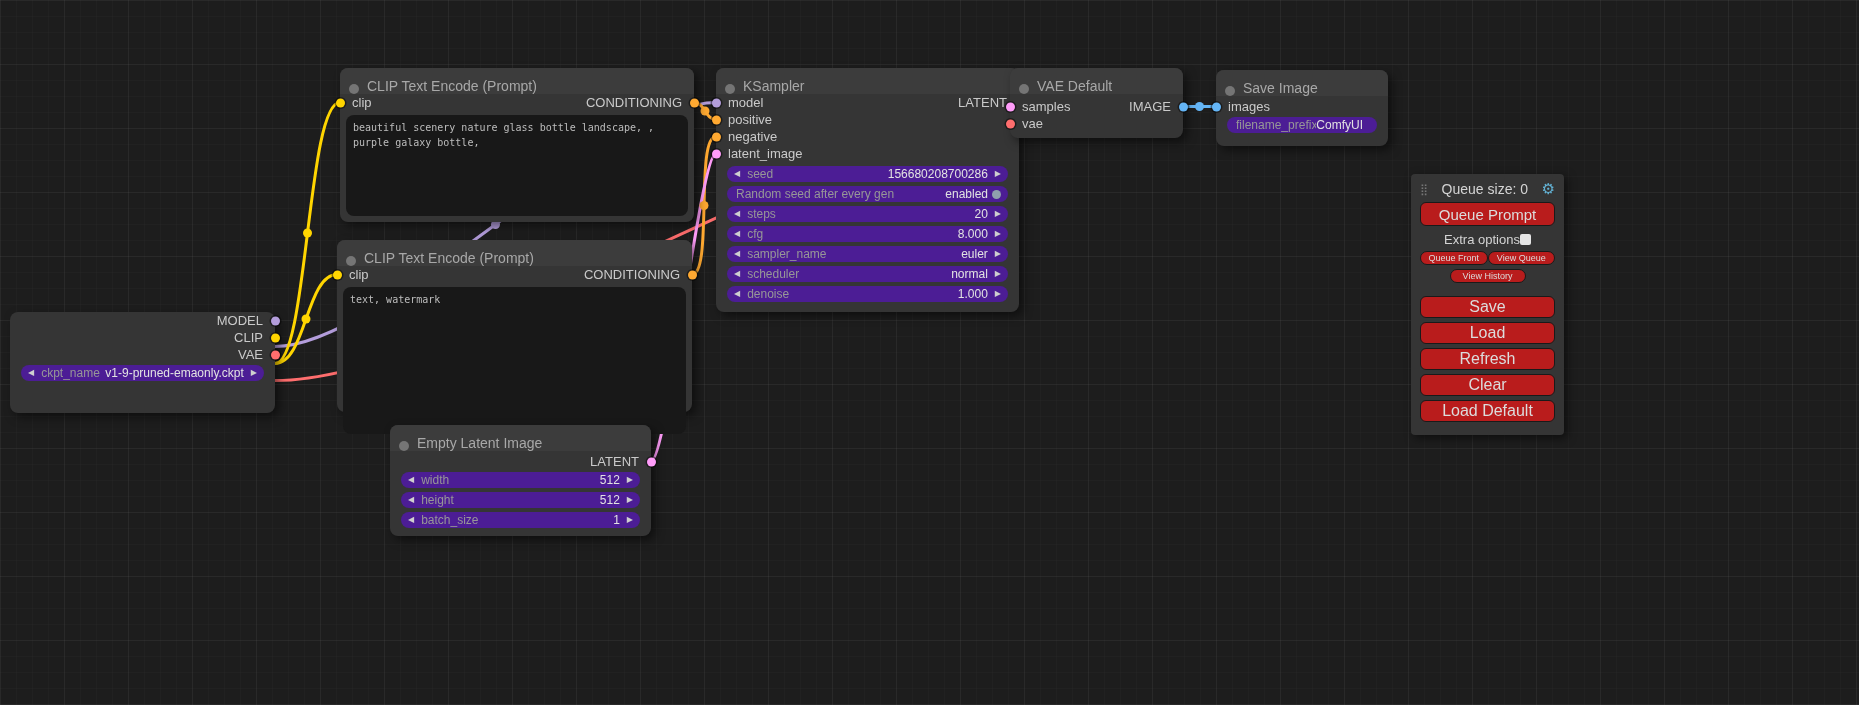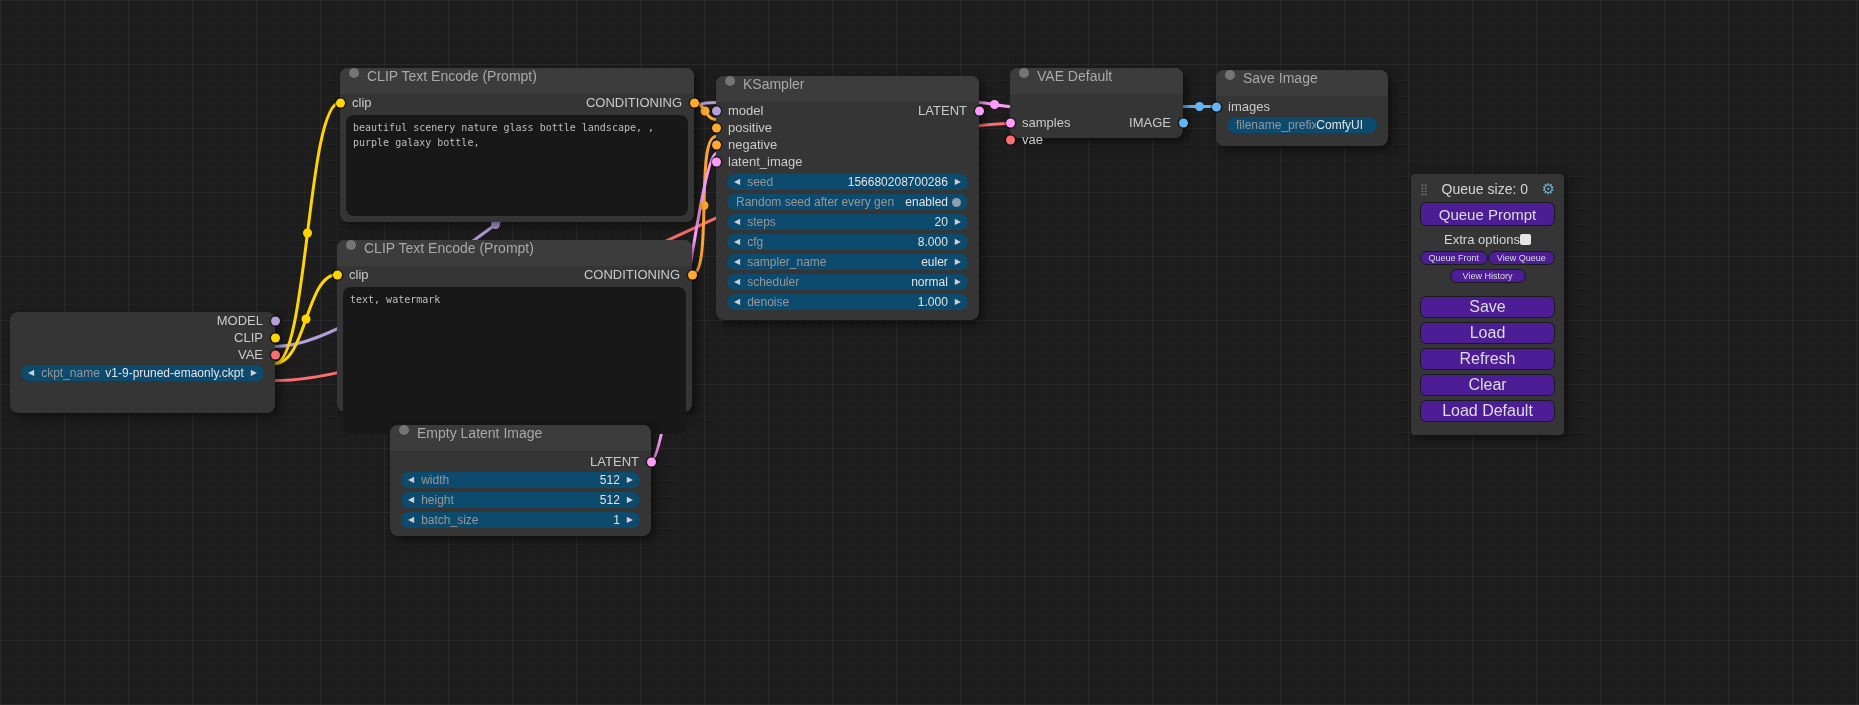--- a/index.html
+++ b/index.html
@@ -13,57 +13,57 @@
     background-size:64px 64px,64px 64px,16px 16px,16px 16px;}
   .wires{position:absolute;left:0;top:0;z-index:0}
   .wires path{fill:none;stroke-width:3;stroke-linecap:round}
   .w-model{stroke:#B39DDB}.w-clip{stroke:#FFD500}.w-vae{stroke:#FF6E6E}
   .w-cond{stroke:#FFA931}.w-latent{stroke:#FF9CF9}.w-image{stroke:#64B5F6}
   .d-model{fill:#B39DDB}.d-clip{fill:#FFD500}
   .d-cond{fill:#FFA931}.d-latent{fill:#FF9CF9}.d-image{fill:#64B5F6}
 
   .node{position:absolute;z-index:1;background:#353535;border-radius:8px;
         box-shadow:4px 4px 10px rgba(0,0,0,.5);color:#c8c8c8}
-  .node-title{height:26px;display:flex;align-items:flex-start;background:#3c3c3c;
+  .node-title{height:26px;display:flex;align-items:flex-end;background:#3c3c3c;
         border-radius:8px 8px 0 0;cursor:move}
   .tdot{width:10px;height:10px;border-radius:50%;background:#757575;margin:0 8px 0 9px;flex:none}
   .ttext{font-size:14px;color:#a8a8a8;white-space:nowrap}
 
   .row{position:relative;height:17px;display:flex;align-items:center;
        padding:0 12px;font-size:13px;color:#cacaca}
   .row .slot-out{margin-left:auto}
   .row.out-only{justify-content:flex-end}
   .port{position:absolute;top:50%;width:9px;height:9px;border-radius:50%;
         transform:translateY(-50%);box-shadow:0 0 0 1.5px rgba(0,0,0,.45);cursor:crosshair}
   .port.in{left:-4.5px}.port.out{right:-4.5px}
   .c-model{background:#B39DDB}.c-clip{background:#FFD500}.c-vae{background:#FF6E6E}
   .c-cond{background:#FFA931}.c-latent{background:#FF9CF9}.c-image{background:#64B5F6}
 
   .widgets{display:block}
   .widget{display:flex;align-items:center;height:16px;margin:0 11px 4px;padding:0 7px;
-          background:#0c4a6e;border-radius:8px;font-size:12px;white-space:nowrap;cursor:pointer}
+          background:#4c1d95;border-radius:8px;font-size:12px;white-space:nowrap;cursor:pointer}
   .warrow{color:#cfcfcf;font-size:8px;line-height:1;flex:none}
   .wname{color:#979797;margin-left:7px;overflow:hidden}
   .wvalue{margin-left:auto;color:#e2e2e2;margin-right:7px}
   .widget.noarrow .wname{margin-left:2px}
   .toggle-dot{width:9px;height:9px;border-radius:50%;background:#8fa0ad;flex:none}
 
   .prompt{display:block;width:calc(100% - 12px);margin:4px 6px 0;background:#181818;
           border:none;border-radius:8px;color:#bdbdbd;
           font-family:"DejaVu Sans Mono",monospace;font-size:10px;line-height:1.5;
           padding:5px 7px;resize:none;outline:none}
 
   .menu{position:absolute;left:1411px;top:174px;width:153px;z-index:2;
         padding:5px 9px 9px;background:#353535;border-radius:4px;
         box-shadow:3px 3px 10px rgba(0,0,0,.55)}
   .menu-header{display:flex;align-items:center;height:20px;margin-bottom:3px}
   .drag-handle{color:#777;font-size:11px;cursor:grab}
   .queue-size{flex:1;text-align:center;color:#d4d4d4;font-size:14px}
   .gear{color:#63b2d4;font-size:15px;cursor:pointer}
-  .btn{display:block;width:100%;background:#4c1d95;color:#dcdcdc;border:1px solid #1a1a1a;
+  .btn{display:block;width:100%;background:#b91c1c;color:#dcdcdc;border:1px solid #1a1a1a;
        border-radius:6px;font-family:inherit;cursor:pointer}
   .btn.big{height:24px;font-size:15px;margin-bottom:5px}
   .extra-row{display:flex;align-items:center;justify-content:center;
              color:#d4d4d4;font-size:13px;height:16px;margin-bottom:4px}
   .checkbox{width:11px;height:11px;background:#e6e6e6;border-radius:2px;display:inline-block;cursor:pointer}
   .small-row{display:flex;margin-bottom:4px}
   .small-row.center{justify-content:center}
   .btn.small{height:14px;font-size:9px;border-radius:8px;padding:0 6px;flex:1;width:auto}
   .small-row.center .btn.small{flex:0 0 auto;width:76px}
   .menu-gap{height:9px}
@@ -138,21 +138,21 @@
     </div>
     <div class="row">
       <span class="port in c-clip"></span>
       <span class="slot-in">clip</span>
       <span class="slot-out">CONDITIONING</span>
       <span class="port out c-cond"></span>
     </div>
     <textarea class="prompt" style="height: 147px;" spellcheck="false">text, watermark</textarea>
   </div>
 
-  <div class="node" style="left:716px;top:76px;width:263px;height:244px">
+  <div class="node" style="left:716px;top:68px;width:303px;height:244px">
     <div class="node-title">
       <span class="tdot"></span>
       <span class="ttext">KSampler</span>
     </div>
     <div class="row">
       <span class="port in c-model"></span>
       <span class="slot-in">model</span>
       <span class="slot-out">LATENT</span>
       <span class="port out c-latent"></span>
     </div>
@@ -211,21 +211,21 @@
         <span class="warrow">▶</span>
       </div>
     </div>
   </div>
 
   <div class="node" style="left:1010px;top:68px;width:173px;height:70px">
     <div class="node-title">
       <span class="tdot"></span>
       <span class="ttext">VAE Default</span>
     </div>
-    <div class="row" style="margin-top:20px">
+    <div class="row" style="margin-top:4px">
       <span class="port in c-latent"></span>
       <span class="slot-in">samples</span>
       <span class="slot-out">IMAGE</span>
       <span class="port out c-image"></span>
     </div>
     <div class="row">
       <span class="port in c-vae"></span>
       <span class="slot-in">vae</span>
     </div>
   </div>

